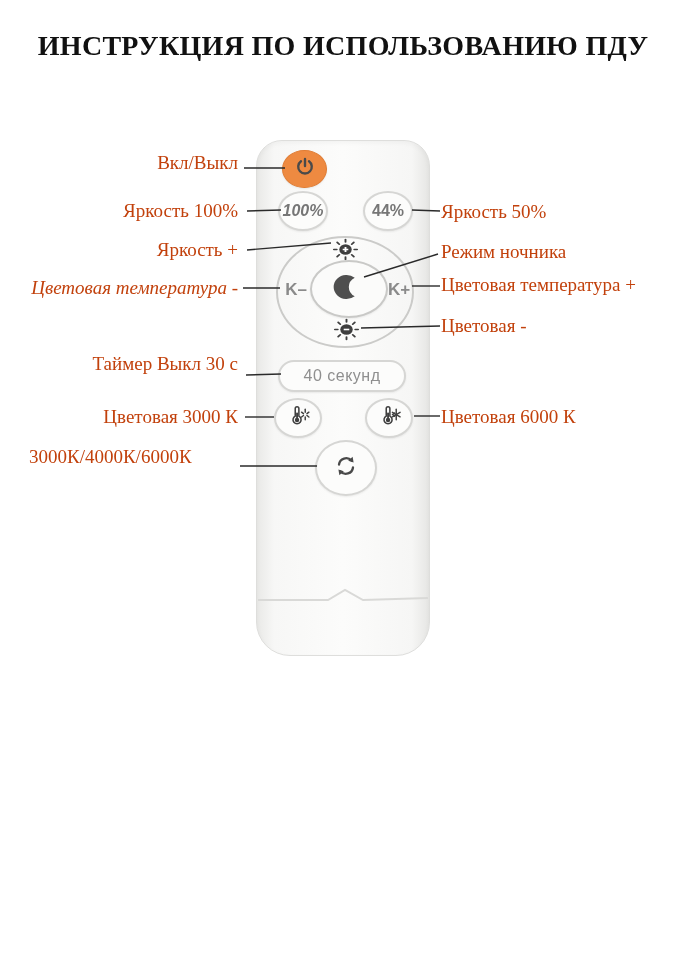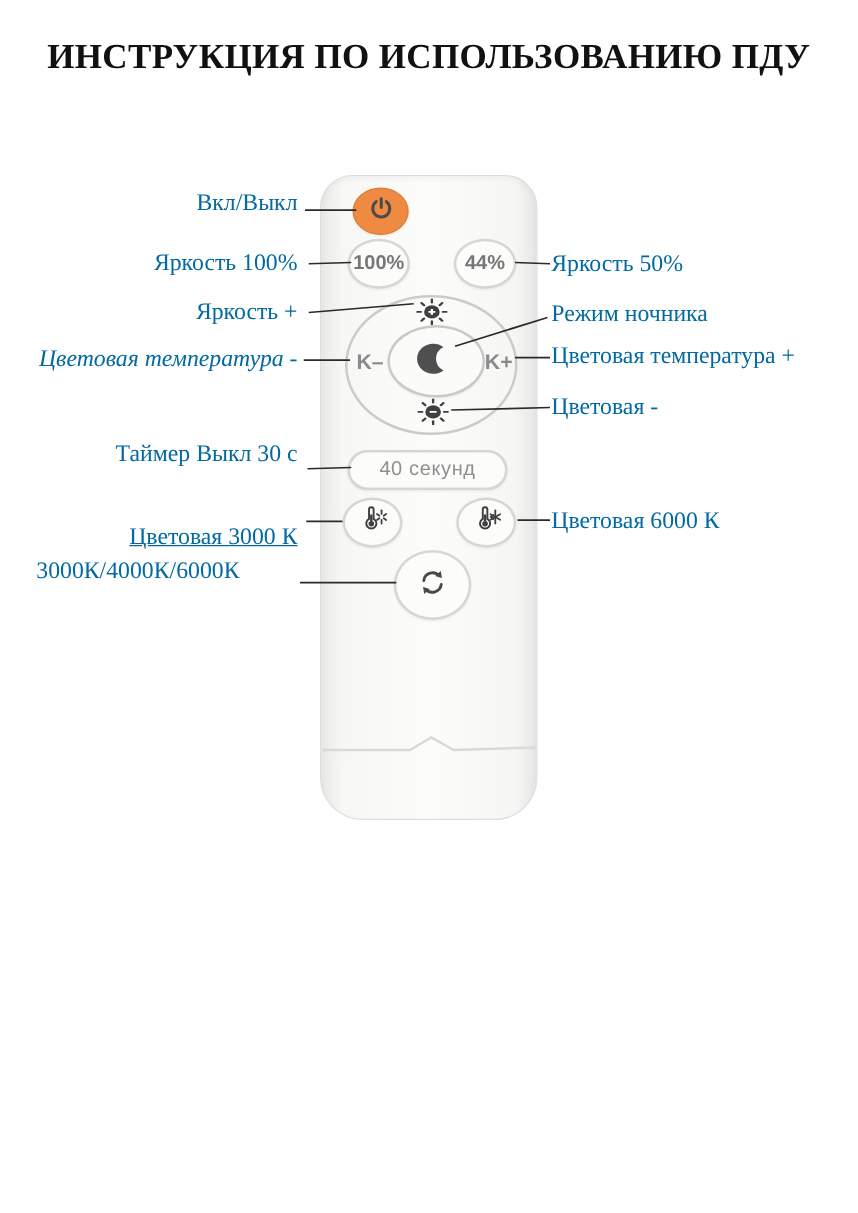--- a/index.html
+++ b/index.html
@@ -19,21 +19,21 @@
   .power{background:#ee8a41;border:1px solid #e07c33;}
   .pad{position:absolute;left:19px;top:95px;width:138px;height:112px;border-radius:50%;
        border:2px solid #cbcbc9;box-sizing:border-box;background:transparent;box-shadow:none;}
   .ktext{position:absolute;font-family:"Liberation Sans",sans-serif;font-weight:bold;
          font-size:17px;color:#8a8a8a;width:30px;text-align:center;top:139px;}
   .moonbtn{left:53px;top:119px;width:78px;height:58px;background:#fbfbfa;border:2px solid #c9c9c7;}
   .icon{position:absolute;display:flex;align-items:center;justify-content:center;}
   .timerbtn{left:21px;top:219px;width:128px;height:32px;border-radius:16px;}
   .timer-label{font-family:"Liberation Sans",sans-serif;font-size:16px;color:#8f8f8f;letter-spacing:.5px;}
   
-  .lbl{position:absolute;font:19px "Liberation Serif",serif;color:#0369a1;
+  .lbl{position:absolute;font:19px "Liberation Serif",serif;color:#c2410c;
        white-space:nowrap;line-height:24px;}
   .lbl.left{right:448px;text-align:right;}
   .lbl.right{left:441px;text-align:left;}
   .lbl.multiline{left:29px;right:auto;text-align:left;line-height:23px;white-space:nowrap;}
   .lines{position:absolute;left:0;top:0;pointer-events:none;}
 </style>
 </head>
 <body>
 
 <div class="canvas">
@@ -44,21 +44,21 @@
 
     <div class="btn power" style="left:25px;top:9px;width:45px;height:38px;">
       <span class="iconwrap">
         <svg width="22" height="22" viewBox="0 0 24 24" fill="none" stroke="#4a4a4a" stroke-width="2.6" stroke-linecap="round">
           <path d="M12 3.2 V 11"></path>
           <path d="M7.6 5.8 a 7.4 7.4 0 1 0 8.8 0"></path>
         </svg>
       </span>
     </div>
 
-    <div class="btn" style="left:21px;top:50px;width:50px;height:40px;">
+    <div class="btn" style="left:21px;top:50px;width:50px;height:40px;font-style:italic;">
       <span class="btn-label">100%</span>
     </div>
     <div class="btn" style="left:106px;top:50px;width:50px;height:40px;">
       <span class="btn-label">44%</span>
     </div>
 
     <div class="pad"></div>
 
     <div class="icon" style="left:74px;top:99px;width:28px;height:23px;">
       <span>
@@ -179,21 +179,21 @@
       <line x1="361" y1="328" x2="440" y2="326"></line>
       <line x1="414" y1="416" x2="440" y2="416"></line>
     </g>
   </svg>
 
   <div class="lbl left" style="top:151px;">Вкл/Выкл</div>
   <div class="lbl left" style="top:199px;">Яркость 100%</div>
   <div class="lbl left" style="top:238px;">Яркость +</div>
   <div class="lbl left" style="top:276px;font-style:italic;">Цветовая температура -</div>
   <div class="lbl left" style="top:352px;">Таймер Выкл 30 с</div>
-  <div class="lbl left" style="top:418px;text-decoration:underline;">Цветовая 3000 К</div>
+  <div class="lbl left" style="top:405px;">Цветовая 3000 К</div>
   <div class="lbl multiline" style="top:445px;">
     <div>3000К/4000К/6000К</div>
   </div>
 
   <div class="lbl right" style="top:200px;">Яркость 50%</div>
   <div class="lbl right" style="top:240px;">Режим ночника</div>
   <div class="lbl right" style="top:273px;">Цветовая температура +</div>
   <div class="lbl right" style="top:314px;">Цветовая -</div>
   <div class="lbl right" style="top:405px;">Цветовая 6000 К</div>
 

